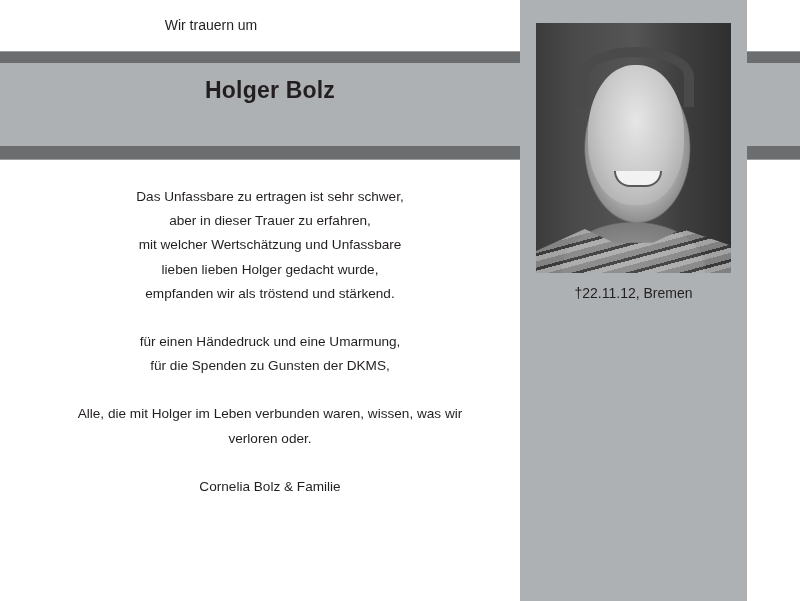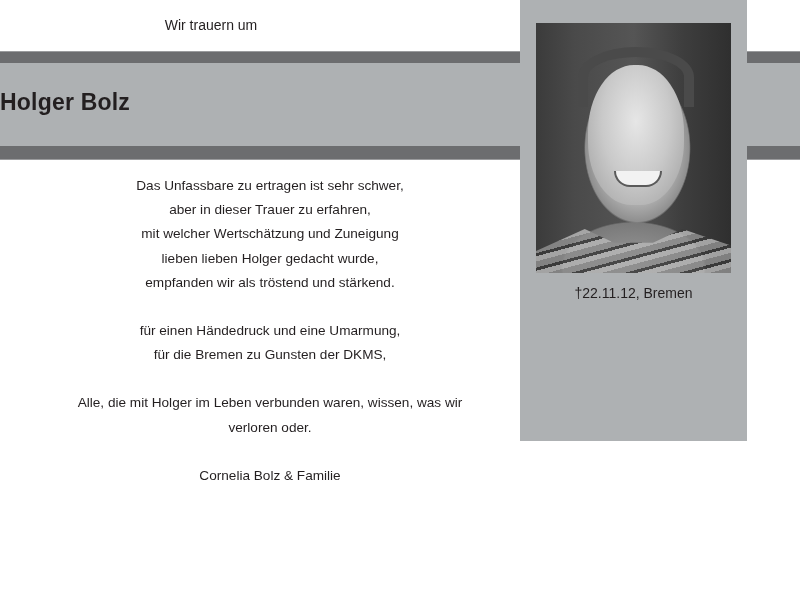--- a/index.html
+++ b/index.html
@@ -8,21 +8,21 @@
     background:#ffffff;
     font-family:"Liberation Sans", sans-serif;
     color:#231f20;
   }
   .band-dark { position:absolute; left:0; width:800px; background:#6c6d6f; }
   .band-dark.top { top:51px; height:12px; border-top:1px solid #9a9b9d; }
   .band-dark.bottom { top:146px; height:13px; border-bottom:1px solid #9a9b9d; }
   .band-light { position:absolute; left:0; top:63px; width:800px; height:83px; background:#aeb1b3; }
 
   .right-column {
-    position:absolute; left:520px; top:0; width:227px; height:441px;
+    position:absolute; left:520px; top:0; width:227px; height:601px;
     background:#aeb1b3;
   }
   .photo {
     position:absolute; left:16px; top:23px; width:195px; height:250px;
     background:
       radial-gradient(ellipse 38% 42% at 52% 50%, #d8d8d8 0%, #bdbdbd 45%, #8f8f8f 70%, transparent 72%),
       radial-gradient(ellipse 60% 30% at 50% 98%, #9c9c9c 0%, #7a7a7a 60%, transparent 62%),
       linear-gradient(90deg, #3b3b3b 0%, #4a4a4a 20%, #555 50%, #3e3e3e 75%, #2f2f2f 100%);
     overflow:hidden;
   }
@@ -50,28 +50,28 @@
   .death-info {
     position:absolute; left:0; top:285px; width:227px; text-align:center;
     font-size:14px; color:#231f20;
   }
 
   .header-text {
     position:absolute; left:0; top:17px; width:422px; text-align:center;
     font-size:14px;
   }
   .name {
-    position:absolute; left:0; top:89px; width:540px; text-align:left;
+    position:absolute; left:0; top:77px; width:540px; text-align:center;
     font-size:23px; font-weight:bold; letter-spacing:0.2px;
   }
   .body-text {
     position:absolute; left:40px; top:171px; width:460px; text-align:center;
     font-size:13.6px; line-height:24.2px;
   }
-  .para { margin:3px; }
+  .para { margin:14px; }
   .para + .para { margin-top:24px; }
   .line { display:block; white-space:nowrap; }
 </style>
 </head>
 <body>
 
 <div class="band-dark top"></div>
 <div class="band-light"></div>
 <div class="band-dark bottom"></div>
 
@@ -85,27 +85,27 @@
     <div class="smile"></div>
     <div class="stripes"></div>
   </div>
   <div class="death-info">†22.11.12, Bremen</div>
 </div>
 
 <div class="body-text">
   <p class="para">
     <span class="line">Das Unfassbare zu ertragen ist sehr schwer,</span>
     <span class="line">aber in dieser Trauer zu erfahren,</span>
-    <span class="line">mit welcher Wertschätzung und Zuneigung</span>
+    <span class="line">mit welcher Wertschätzung und Unfassbare</span>
     <span class="line">lieben lieben Holger gedacht wurde,</span>
     <span class="line">empfanden wir als tröstend und stärkend.</span>
   </p>
   <p class="para">
     <span class="line">für einen Händedruck und eine Umarmung,</span>
-    <span class="line">für die Bremen zu Gunsten der DKMS,</span>
+    <span class="line">für die Spenden zu Gunsten der DKMS,</span>
   </p>
   <p class="para">
     <span class="line">Alle, die mit Holger im Leben verbunden waren, wissen, was wir</span>
     <span class="line">verloren oder.</span>
   </p>
   <p class="para">
     <span class="line">Cornelia Bolz &amp; Familie</span>
   </p>
 </div>
 

